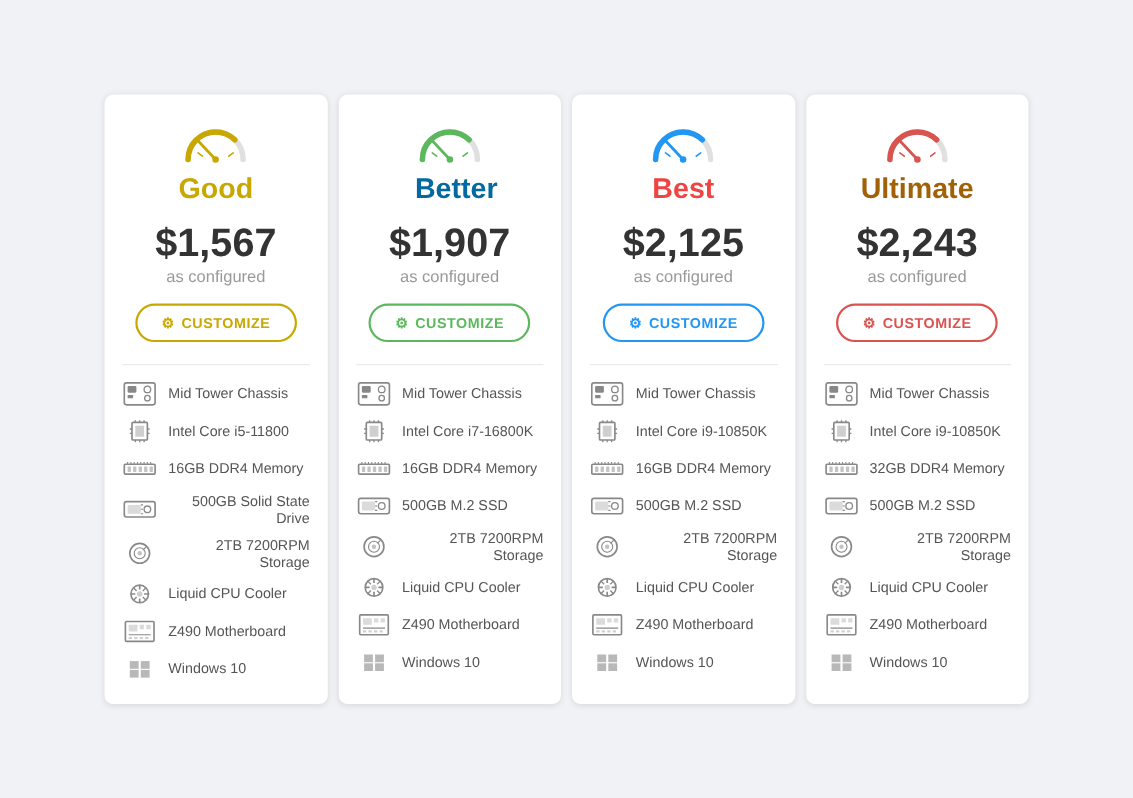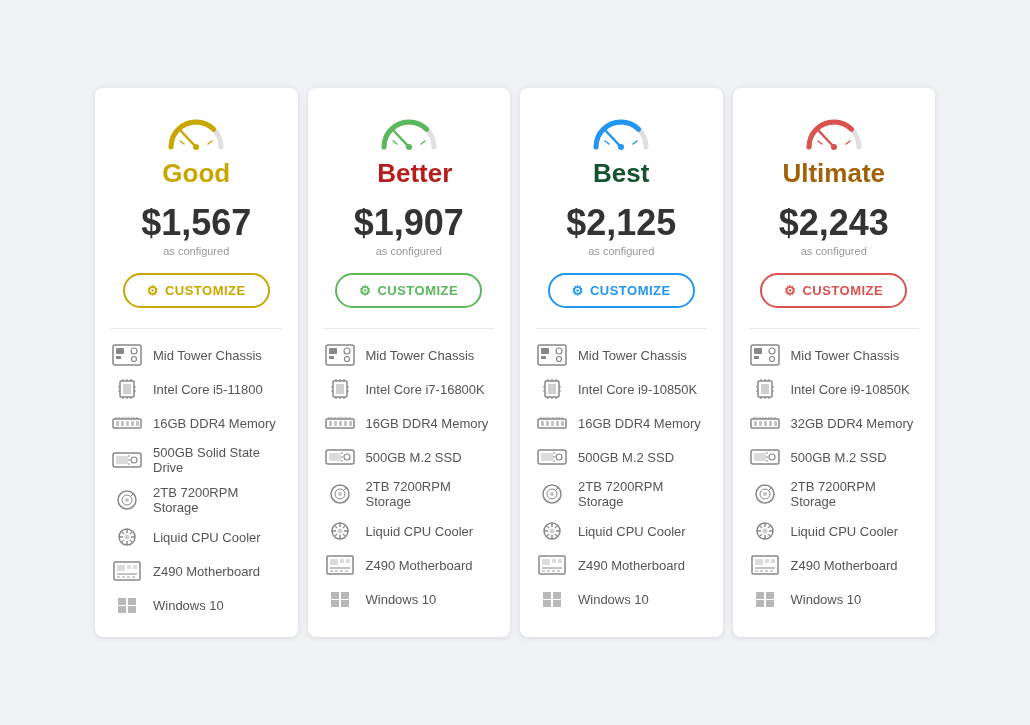--- a/index.html
+++ b/index.html
@@ -39,21 +39,21 @@
       font-weight: bold;
       margin-bottom: 16px;
     }
     .price {
       font-size: 36px;
       font-weight: bold;
       color: #333;
       line-height: 1;
     }
     .as-configured {
-      font-size: 11px;
+      font-size: 15px;
       color: #999;
       margin-top: 4px;
       margin-bottom: 16px;
     }
     .customize-btn {
       border-radius: 25px;
       border: 2px solid;
       background: transparent;
       padding: 8px 22px;
       font-size: 13px;
@@ -77,40 +77,41 @@
     .spec-list {
       width: 100%;
       display: flex;
       flex-direction: column;
       gap: 10px;
     }
     .spec-item {
       display: flex;
       align-items: center;
       gap: 10px;
+      text-align: right;
     }
     .spec-icon {
       width: 32px;
       height: 24px;
       display: flex;
       align-items: center;
       justify-content: center;
       flex-shrink: 0;
     }
     .spec-label {
       font-size: 13px;
       color: #555;
     }
 
     
     .good .tier-name { color: #c8a800; }
     .good .customize-btn { border-color: #c8a800; color: #c8a800; }
-    .better .tier-name { color: #b91c1c; margin-left: 12px; }
+    .better .tier-name { color: #0369a1; margin-left: 12px; }
     .better .customize-btn { border-color: #5cb85c; color: #5cb85c; }
-    .best .tier-name { color: #14532d; }
+    .best .tier-name { color: #ef4444; }
     .best .customize-btn { border-color: #2196f3; color: #2196f3; }
     .ultimate .tier-name { color: #a16207; }
     .ultimate .customize-btn { border-color: #d9534f; color: #d9534f; }
   </style>
 </head>
 <body>
 
 <div class="cards-container">
 <div class="card good">
       <div class="gauge-icon"><svg viewBox="0 0 60 40" xmlns="http://www.w3.org/2000/svg">

